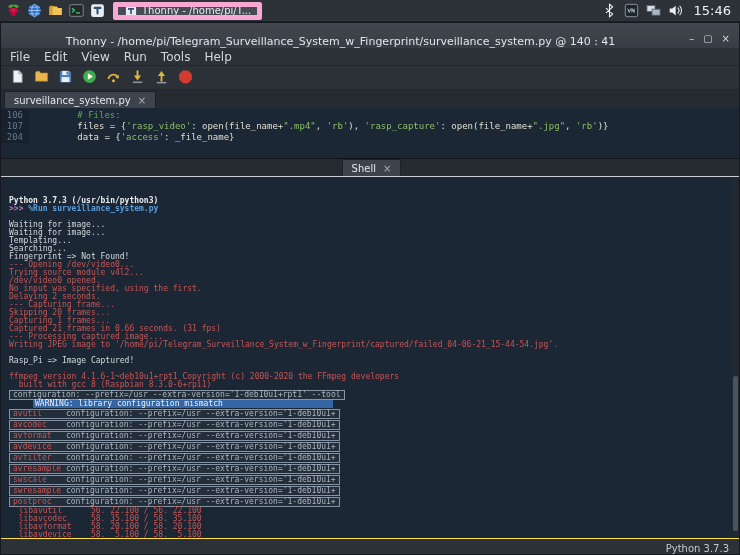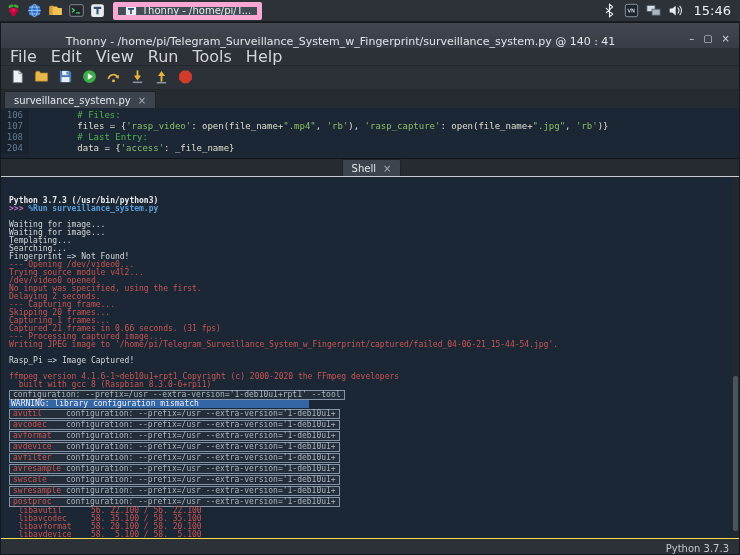--- a/index.html
+++ b/index.html
@@ -22,21 +22,21 @@
   
   .window { flex:1; display:flex; flex-direction:column; background:#2c3037;
             border:1px solid #141920; min-height:0; }
   .titlebar { height:25px; flex:none; background:linear-gradient(#43484f,#383d45);
               display:flex; align-items:flex-end; color:#e1e5ea; font-size:11px; }
   .titlebar .title { flex:1; text-align:center; white-space:nowrap; overflow:hidden; }
   .win-controls { display:flex; gap:9px; padding:0 9px; color:#d3d8de; font-size:10px; }
   .win-controls span { cursor:default; line-height:19px; }
 
   .menubar { height:18px; flex:none; background:#2c3037; border-bottom:1px solid #23272e;
-             display:flex; align-items:center; padding:0 2px; font-size:16px; color:#d2d6db; }
+             display:flex; align-items:center; padding:0 2px; font-size:12px; color:#d2d6db; }
   .menu-item { padding:1px 7px; }
 
   .toolbar { height:24px; flex:none; background:#2c3037; border-bottom:1px solid #23272e;
              display:flex; align-items:center; gap:6px; padding:0 7px; }
   .tb-btn { width:18px; height:18px; background:transparent; border:none;
             display:inline-flex; align-items:center; justify-content:center; }
   .tb-btn svg { width:15px; height:15px; }
 
   .tabbar { height:18px; flex:none; background:#262b32; display:flex; align-items:flex-end; padding-left:3px; }
   .tab { display:inline-flex; align-items:center; gap:7px; background:#3d444e; color:#e4e7ea;
@@ -57,21 +57,21 @@
   
   .shell-tabbar { border-top:1px solid #10151a;justify-content:center; }
   .shell { flex:1; min-height:0; position:relative; background:#1b2734; border-top:1px solid #c9ced4;
            font-family:"DejaVu Sans Mono","Liberation Mono",monospace; font-size:8px;
            padding:2px 0 0 8px; overflow:hidden; white-space:pre; }
   .shell-line { height:8px; line-height:8px; }
   .sh-info { color:#e8ebef; font-weight:bold; }
   .sh-out  { color:var(--stdout-text,#d4d9de); }
   .sh-err  { color:var(--stderr-red,#c95555); }
   .sh-err-selected { background:var(--selection-blue,#3465a4); color:#eef3f8;
-                     display:inline-block; min-width:300px; padding:0 2px; }
+                     display:inline-block; min-width:300px; padding:0 2px;margin-left:24px; }
   .sh-prompt  { color:var(--prompt-magenta,#c678c6); font-weight:bold; }
   .sh-command { color:var(--command-blue,#5a9edb); font-weight:bold; }
   .shell-boxrow { height:11px; display:flex; align-items:center; }
   .shell-box { display:inline-flex; align-items:center; height:10px; border:1px solid var(--box-border,#8494a4);
                background:#232e3a; padding:0 3px; line-height:8px; }
   .box-label { color:var(--stderr-red,#c95555); display:inline-block; min-width:11ch; }
   .box-text  { color:var(--box-text,#a9b5bf); }
   .shell-scrollbar { position:absolute; right:0; top:0; bottom:0; width:7px; background:#222831; }
   .shell-thumb { position:absolute; right:1px; width:5px; top:55%; height:43%; background:#4a545f; border-radius:2px; }
 
@@ -240,21 +240,20 @@
       <div class="tab">
         <span>surveillance_system.py</span>
         <span class="tab-close">×</span>
       </div>
     </div>
 
     <div class="editor">
       <div>
           <div class="ed-line"><span class="ln">106</span><span class="code"><span class="tok-code">        </span><span class="tok-comment"># Files:</span></span></div>
           <div class="ed-line"><span class="ln">107</span><span class="code"><span class="tok-code">        files = {</span><span class="tok-string">'rasp_video'</span><span class="tok-code">: open(file_name+</span><span class="tok-string">".mp4"</span><span class="tok-code">, </span><span class="tok-string">'rb'</span><span class="tok-code">), </span><span class="tok-string">'rasp_capture'</span><span class="tok-code">: open(file_name+</span><span class="tok-string">".jpg"</span><span class="tok-code">, </span><span class="tok-string">'rb'</span><span class="tok-code">)}</span></span></div>
-          <div class="ed-line"><span class="ln">108</span><span class="code"><span class="tok-code">        </span><span class="tok-comment"># Last Entry:</span></span></div>
           <div class="ed-line"><span class="ln">204</span><span class="code"><span class="tok-code">        data = {</span><span class="tok-string">'access'</span><span class="tok-code">: _file_name}</span></span></div>
         </div>
     </div>
 
     <div class="tabbar shell-tabbar">
       <div class="tab">
         <span>Shell</span>
         <span class="tab-close">×</span>
       </div>
     </div>

